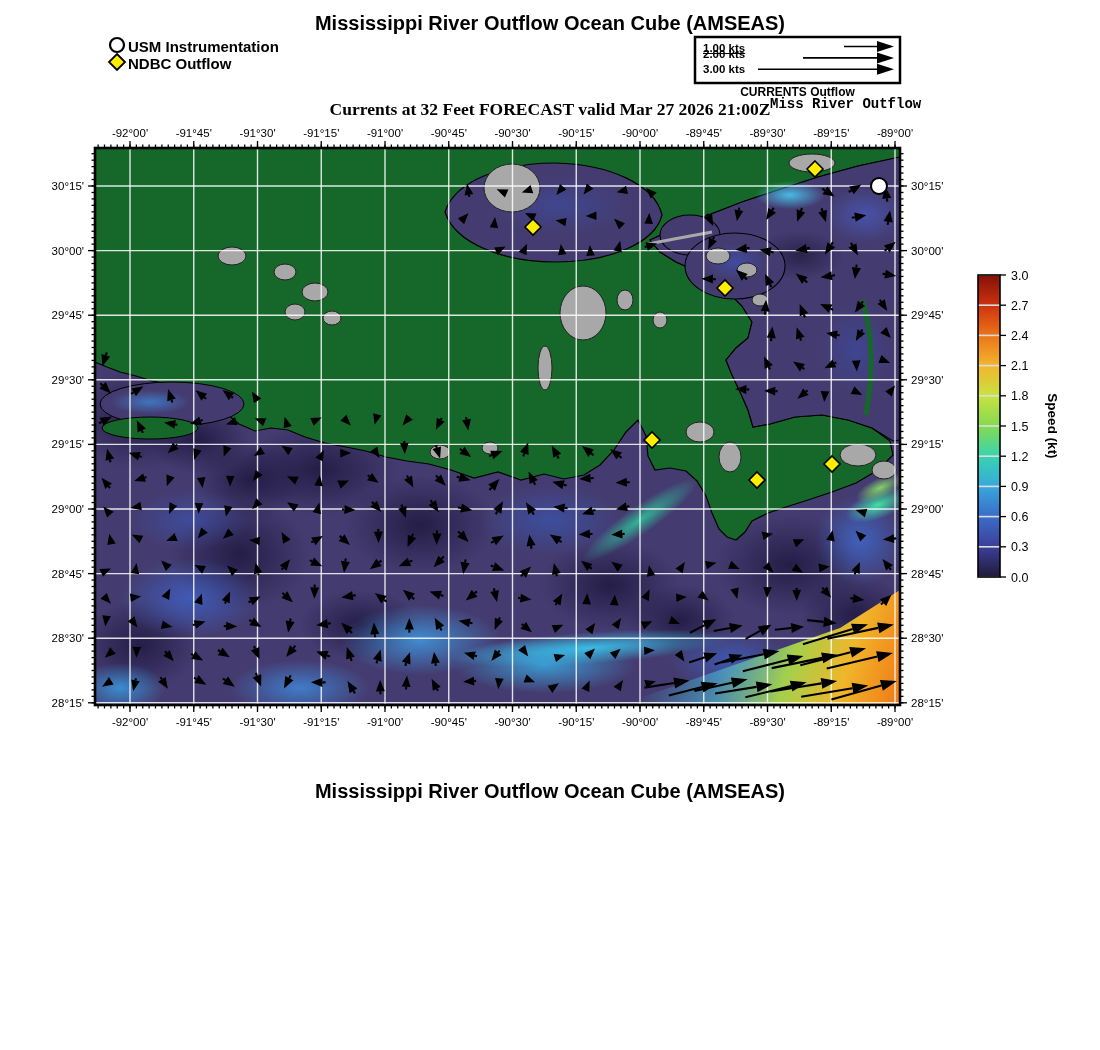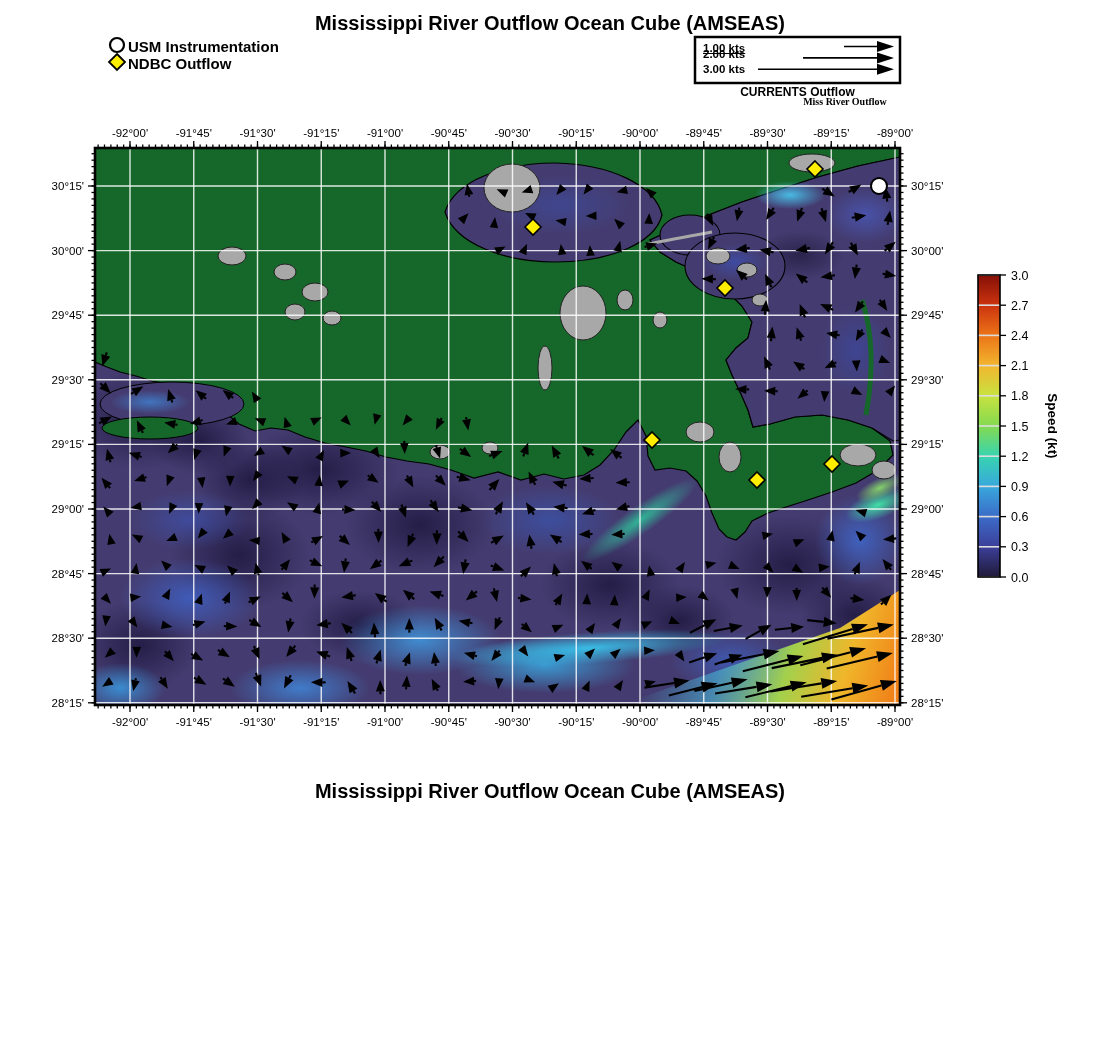--- a/index.html
+++ b/index.html
@@ -839,21 +839,22 @@
         <line x1="844" y1="46.5" x2="877" y2="46.5" stroke="#000" stroke-width="1.6"></line>
         <polygon points="894,46.5 877,41 877,52" fill="#000"></polygon>
         <line x1="803" y1="57.9" x2="877" y2="57.9" stroke="#000" stroke-width="1.6"></line>
         <polygon points="894,57.9 877,52.4 877,63.4" fill="#000"></polygon>
         <line x1="758" y1="69.3" x2="877" y2="69.3" stroke="#000" stroke-width="1.6"></line>
         <polygon points="894,69.3 877,63.8 877,74.8" fill="#000"></polygon>
       </g>
   </svg>
 
   <div class="ov title" style="top:12px;">Mississippi River Outflow Ocean Cube (AMSEAS)</div>
-  <div class="ov serif" style="top:96px;left:770px;width:150px;text-align:center;font-weight:bold;font-size:10px;">Miss River Outflow</div>
+  <div class="ov title serif" style="top:99px;font-size:17.5px;">Currents at 32 Feet FORECAST valid Mar 27 2026 21:00Z</div>
+  <div class="ov serif" style="top:96px;left:770px;width:150px;text-align:center;font-weight:bold;font-size:14px;font-family:Liberation Mono, monospace;">Miss River Outflow</div>
   <div class="ov title" style="top:780px;">Mississippi River Outflow Ocean Cube (AMSEAS)</div>
 
   <div class="ov legend-label" style="left:128px;top:38px;">USM Instrumentation</div>
   <div class="ov legend-label" style="left:128px;top:55px;">NDBC Outflow</div>
 
   <div class="ov vec-label" style="left:703px;top:43px;text-decoration:underline;">1.00 kts</div>
   <div class="ov vec-label" style="left:703px;top:49px;text-align:center;">2.00 kts</div>
   <div class="ov vec-label" style="left:703px;top:64px;text-align:right;">3.00 kts</div>
   <div class="ov caption" style="left:695px;top:85px;width:205px;">CURRENTS Outflow</div>
 

